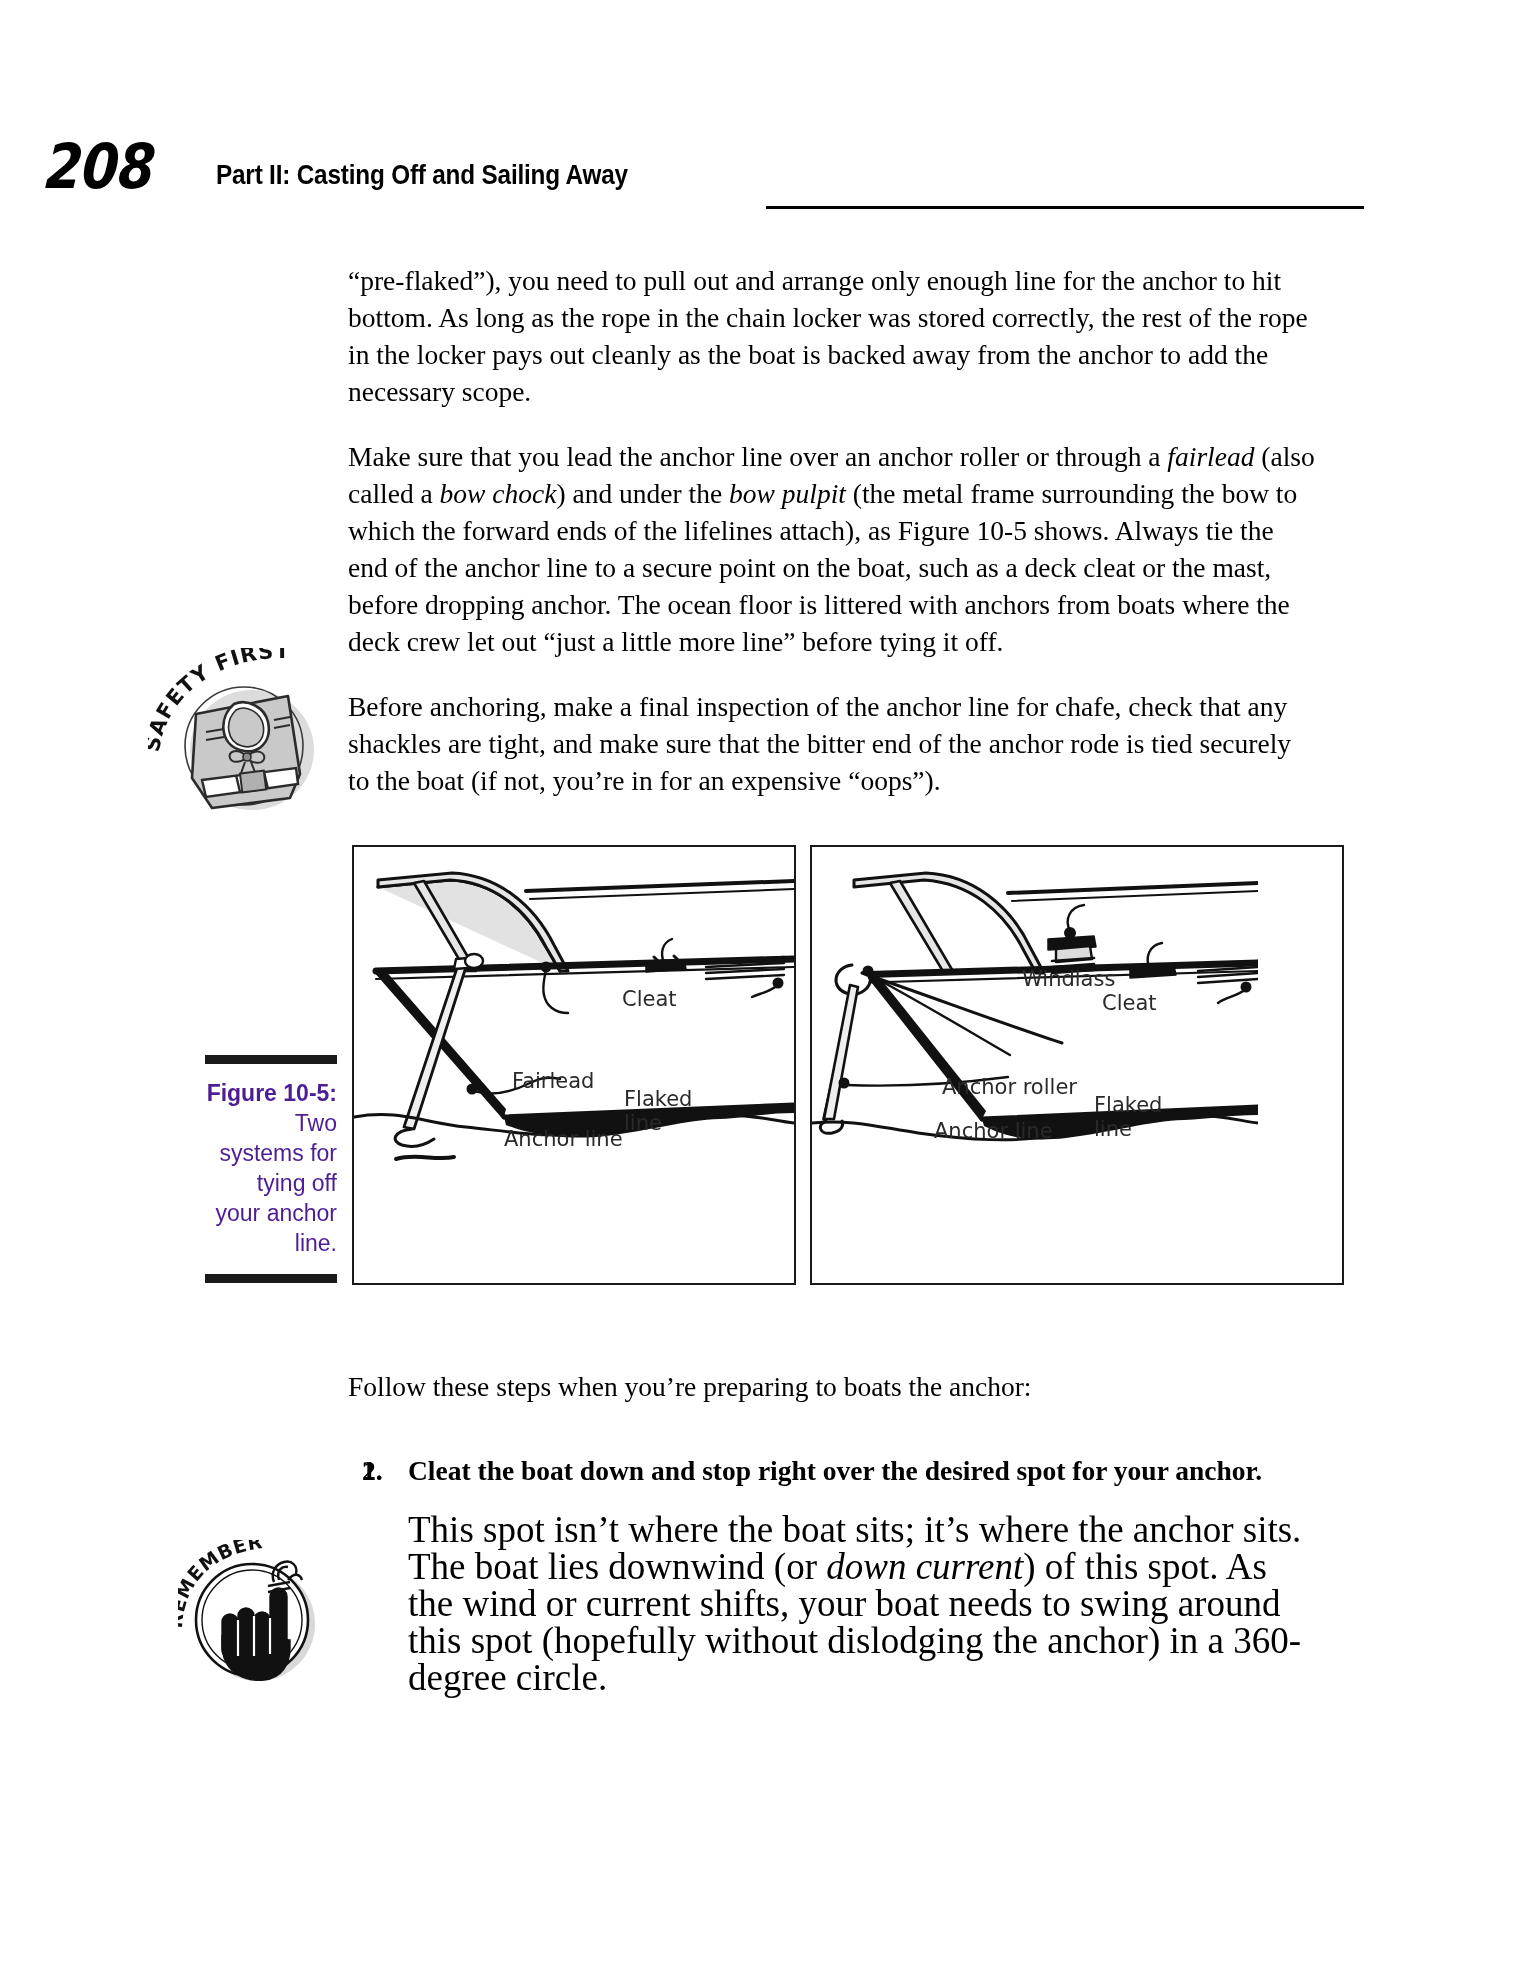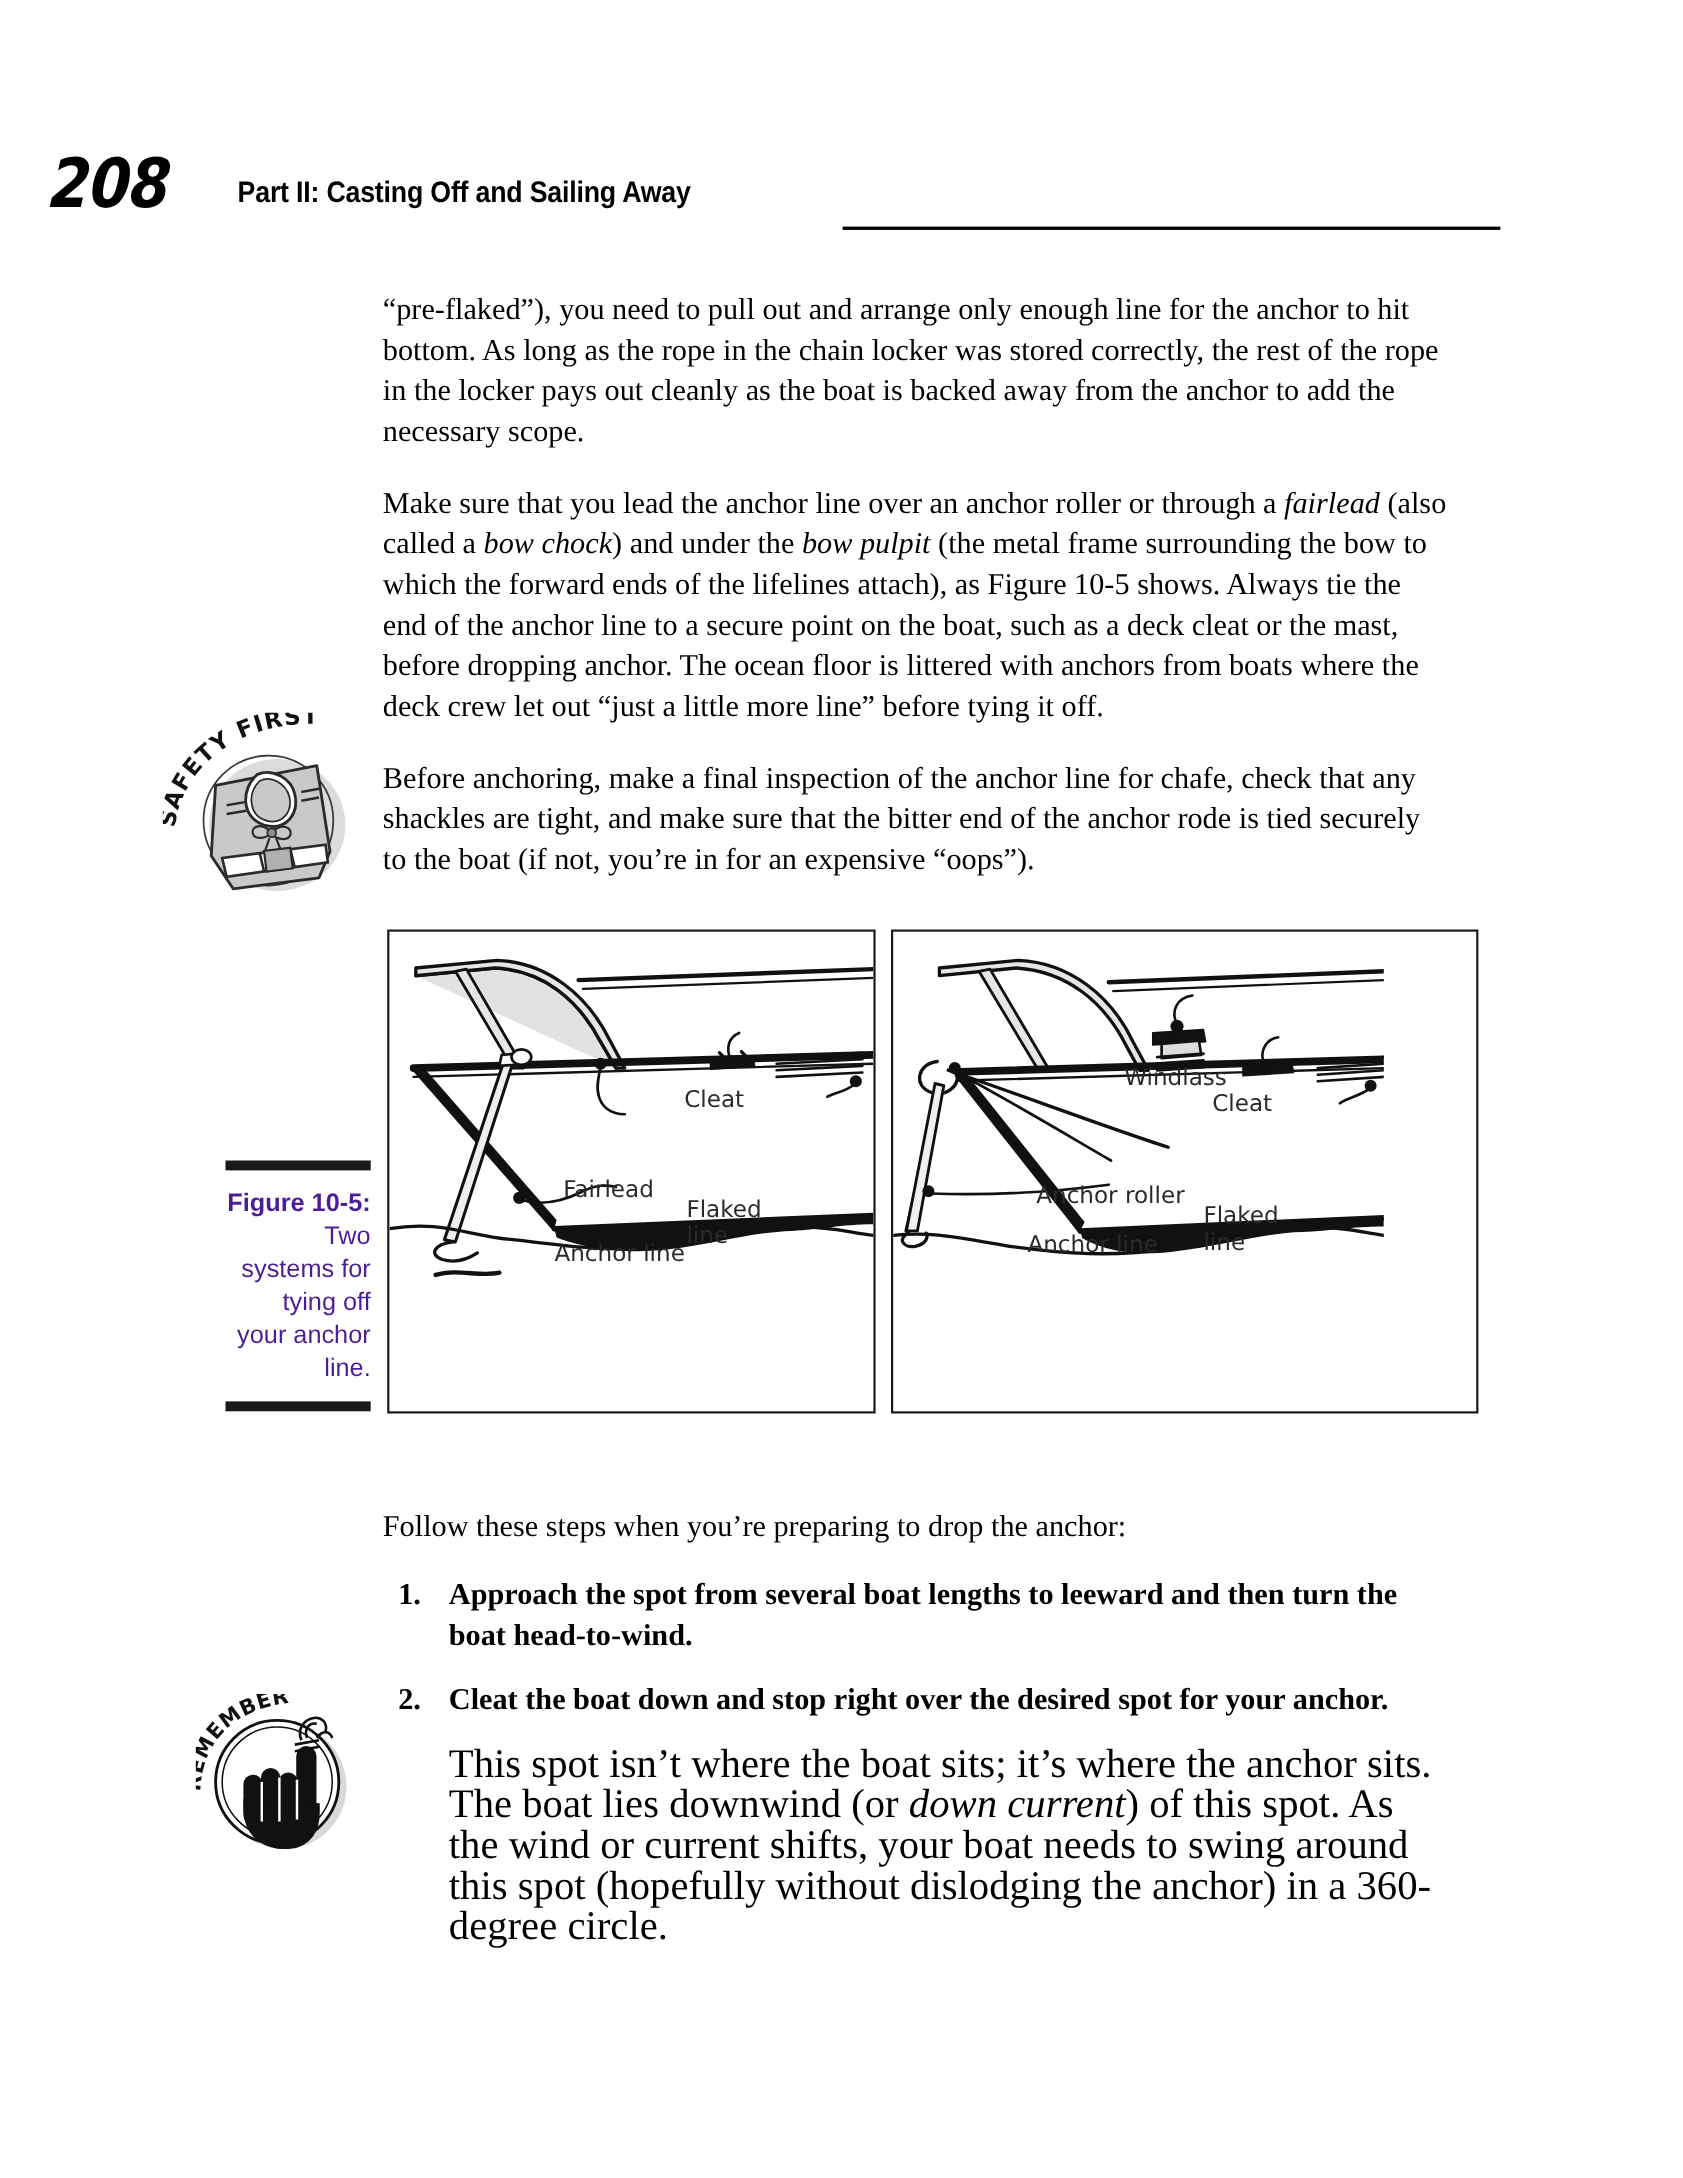--- a/index.html
+++ b/index.html
@@ -352,28 +352,27 @@
     <div class="fig-label" style="left:210px; top:120px;">Windlass</div>
     <div class="fig-label" style="left:290px; top:144px;">Cleat</div>
     <div class="fig-label" style="left:130px; top:228px;">Anchor roller</div>
     <div class="fig-label" style="left:282px; top:246px;">Flaked</div>
     <div class="fig-label" style="left:282px; top:270px;">line</div>
     <div class="fig-label" style="left:122px; top:272px;">Anchor line</div>
   </div>
 </div>
 
 <div class="col" style="top:1368px;">
-  <p class="body">Follow these steps when you’re preparing to drop the anchor:</p>
+  <p class="body">Follow these steps when you’re preparing to boats the anchor:</p>
 </div>
 
 <div class="col" style="top:1430px;">
   <ol class="steps">
     <li>
       <span class="num">1.</span>
-      <span>Approach the spot from several boat lengths to leeward and then turn the boat head-to-wind.</span>
     </li>
     <li>
       <span class="num">2.</span>
       <span>Cleat the boat down and stop right over the desired spot for your anchor.</span>
     </li>
   </ol>
   <p class="sub-body"><span>This spot isn’t where the boat sits; it’s where the anchor sits. The boat lies downwind (or </span><em>down current</em><span>) of this spot. As the wind or current shifts, your boat needs to swing around this spot (hopefully without dislodging the anchor) in a 360-degree circle.</span></p>
 </div>
 
 <div class="margin-icon" style="left:178px; top:1540px; width:150px; height:150px;">

